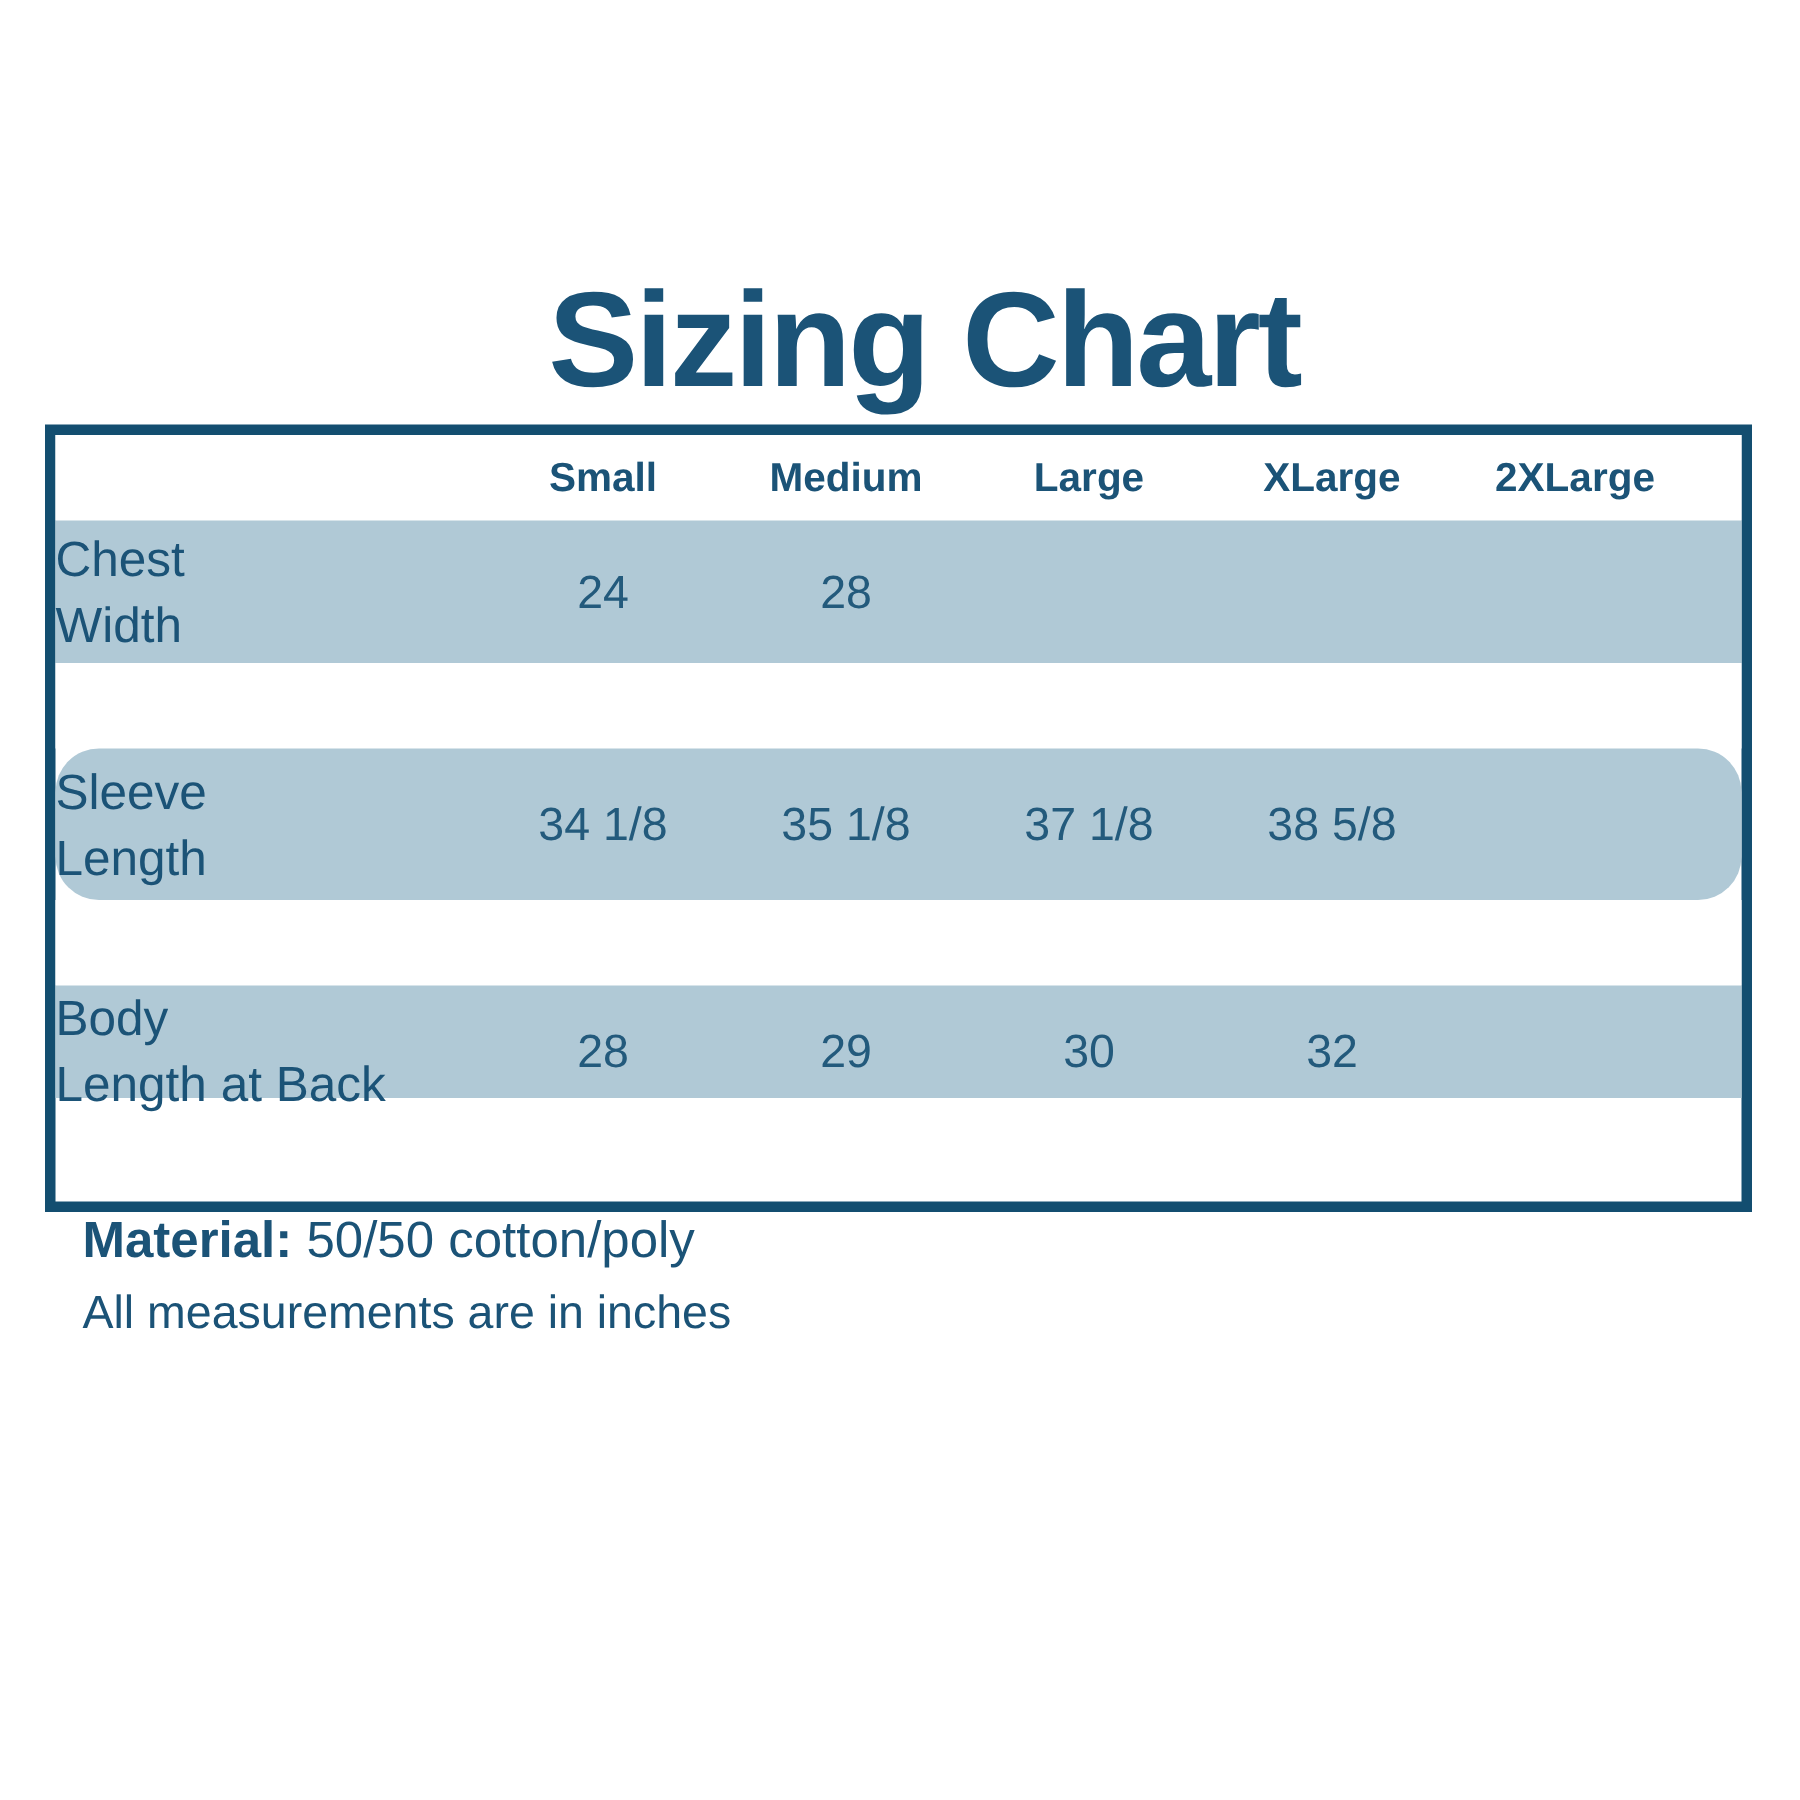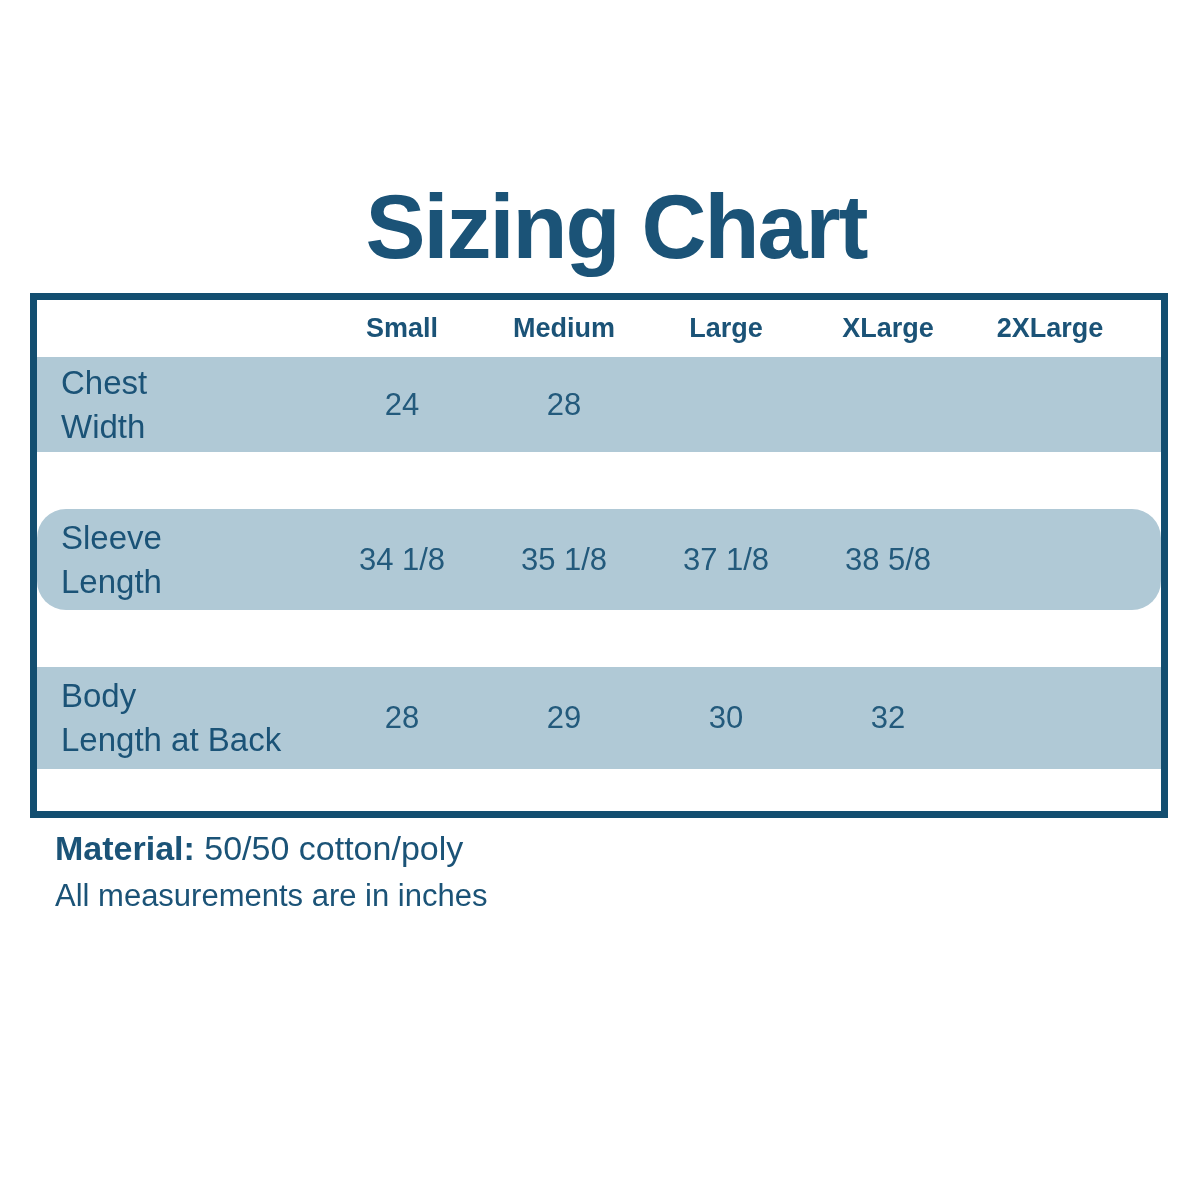--- a/index.html
+++ b/index.html
@@ -26,21 +26,21 @@
     margin: 16px;
     text-align: center;
     font-size: 90px;
     font-weight: 700;
     letter-spacing: -2px;
     color: #1b5377;
   }
   .sizing-table {
     position: absolute;
     left: 30px;
-    top: 293px;
+    top: 283px;
     width: 1138px;
     height: 525px;
     box-sizing: border-box;
     border: 7px solid #134e70;
     background: #ffffff;
   }
   .trow {
     display: grid;
     grid-template-columns: 284px repeat(5, 162px) 1fr;
     align-items: center;
@@ -48,38 +48,37 @@
   .header-row { height: 57px; background: #ffffff; }
   .header-cell {
     text-align: center;
     font-weight: 700;
     font-size: 27px;
     color: #1b5377;
   }
   .data-row { background: #b0c9d6; }
   .row-chest  { height: 95px; }
   .row-sleeve { height: 101px; border-radius: 29px; }
-  .row-body   { height: 102px; }
+  .row-body   { height: 75px; }
   .gap { height: 57px; background: #ffffff; }
   .row-label {
-    padding-left: 24px;
     font-size: 33px;
     line-height: 1.32;
     white-space: pre-line;
     color: #1b5377;
   }
   .cell {
     text-align: center;
     font-size: 31px;
     color: #235a7c;
   }
   .footer {
     position: absolute;
     left: 55px;
-    top: 828px;
+    top: 807px;
   }
   .material-line { font-size: 34px; line-height: 1.2; }
   .material-label { font-weight: 700; }
   .note-line { font-size: 31px; margin-top: 9px; }
 </style>
 </head>
 <body>
 
 <div class="canvas">
 

